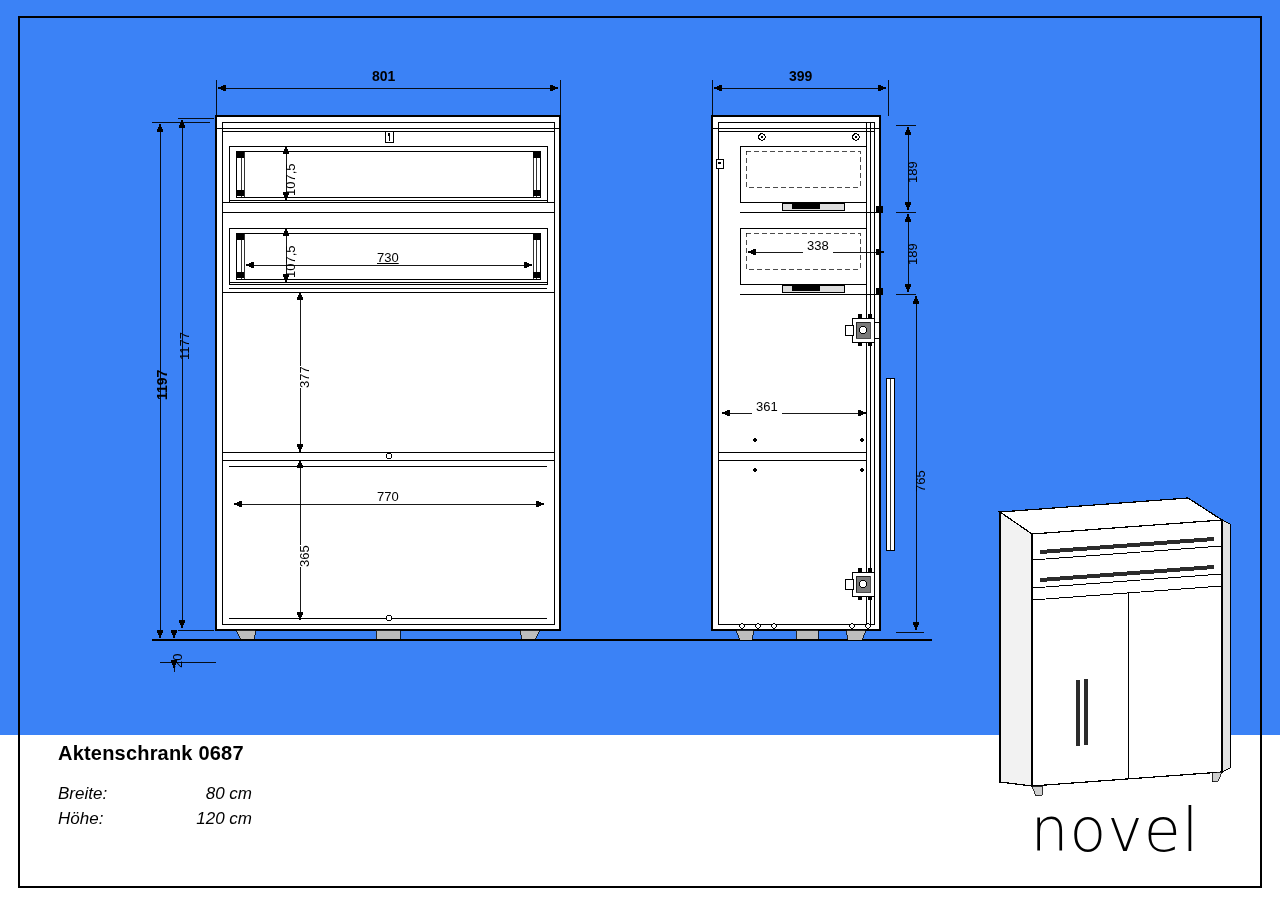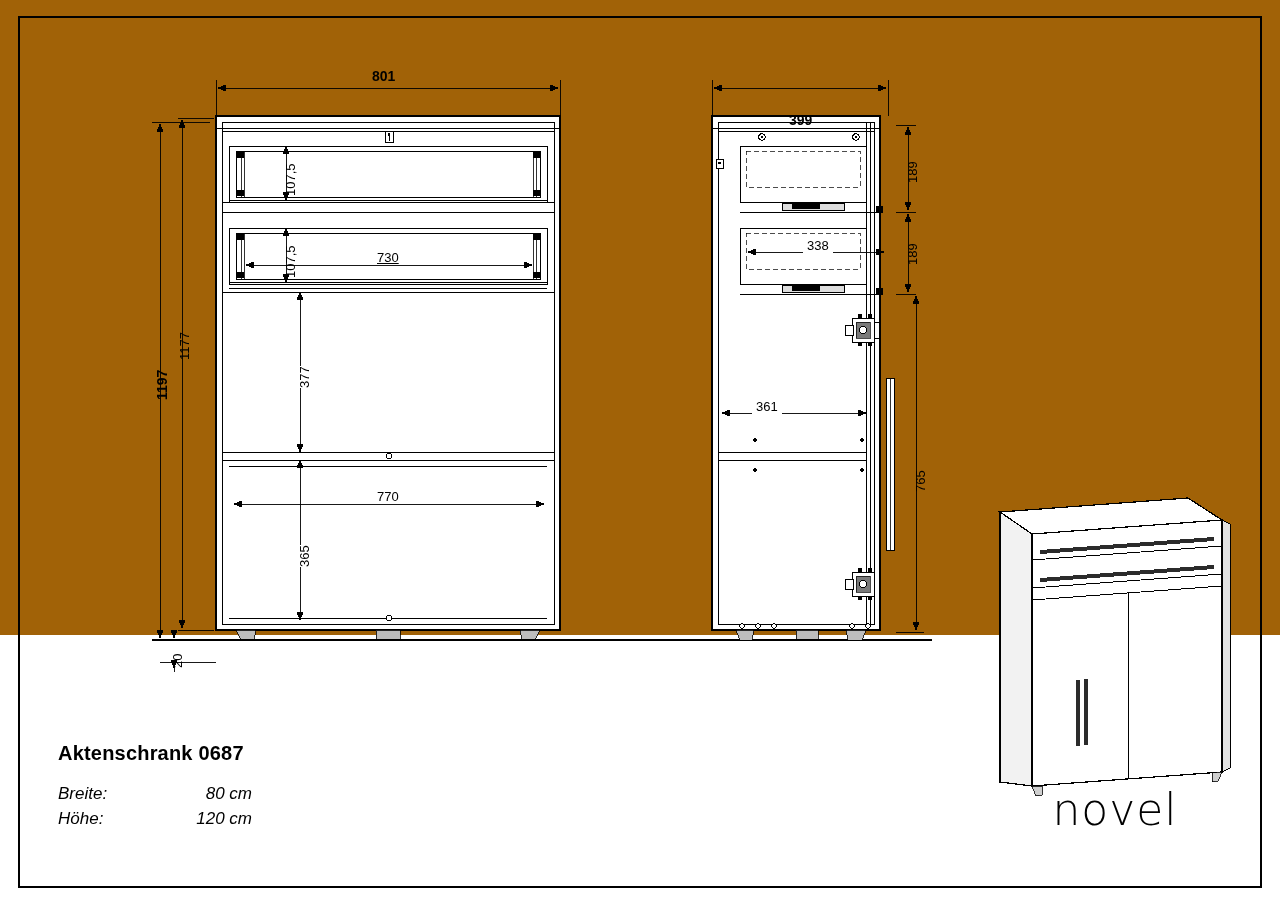--- a/index.html
+++ b/index.html
@@ -10,22 +10,22 @@
   body {
     width: 1280px;
     height: 905px;
     font-family: "Liberation Sans", sans-serif;
     color: #000000;
     overflow: hidden;
   }
   #sheet {
     position: relative;
     width: 1280px;
-    height: 635px;
-    background: #a16207;
+    height: 735px;
+    background: #3b82f6;
   }
   .frame {
     position: absolute;
     left: 18px;
     top: 16px;
     width: 1244px;
     height: 872px;
     border: 2px solid #000;
     box-sizing: border-box;
   }
@@ -60,24 +60,24 @@
     flex: 0 0 84px;
   }
   .spec-row .spec-value {
     width: 110px;
     text-align: right;
   }
   
   .brand {
     position: absolute;
     left: 1000px;
-    top: 775px;
+    top: 795px;
     width: 230px;
     height: 70px;
-    font-size: 44px;
+    font-size: 60px;
     line-height: 70px;
     font-weight: 300;
     letter-spacing: 1px;
     color: #000;
     text-align: center;
     font-family: "DejaVu Sans", sans-serif;
   }
   
   .dim {
     position: absolute;
@@ -325,21 +325,21 @@
         <path d="M1086 679 L1086 745" stroke="#2b2b2b" stroke-width="4"></path>
 
         <path d="M1032 786 L1036 796 L1042 795 L1042 786 Z" fill="#cfcfcf" stroke="#000" stroke-width="0.8"></path>
         <path d="M1212 773 L1212 782 L1218 781 L1222 772 Z" fill="#cfcfcf" stroke="#000" stroke-width="0.8"></path>
       </g>
 
     </g>
   </svg>
 
   <div class="dim bold" style="left:372px; top:68px;">801</div>
-  <div class="dim bold" style="left:789px; top:68px;margin-top:44px;">399</div>
+  <div class="dim bold" style="left:789px; top:68px;">399</div>
 
   <div class="dim bold vert" style="left:154px; top:400px;">1197</div>
   <div class="dim vert" style="left:177px; top:360px;">1177</div>
   <div class="dim vert" style="left:170px; top:668px;">20</div>
 
   <div class="dim vert" style="left:283px; top:196px;">107,5</div>
   <div class="dim vert" style="left:283px; top:278px;">107,5</div>
 
   <div class="dim" style="left:373px; top:250px; background:#fff; padding:0 4px;text-decoration:underline;">730</div>
 

